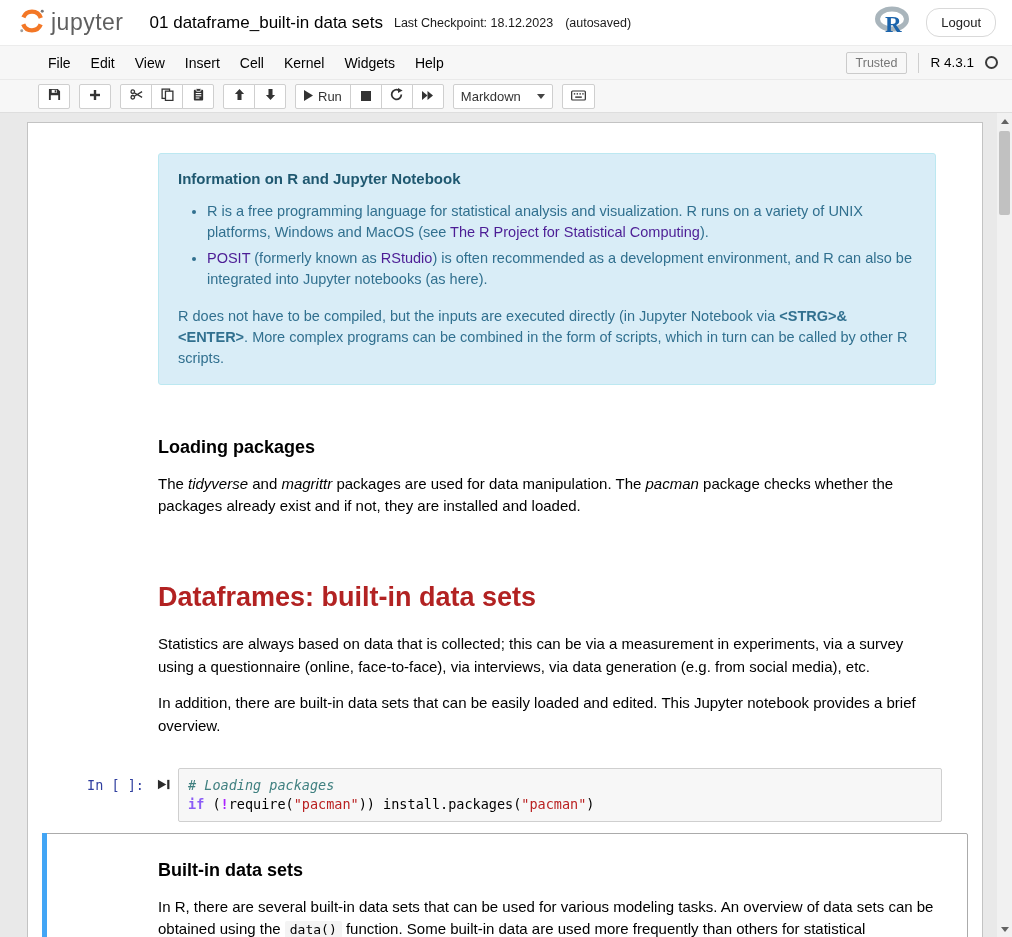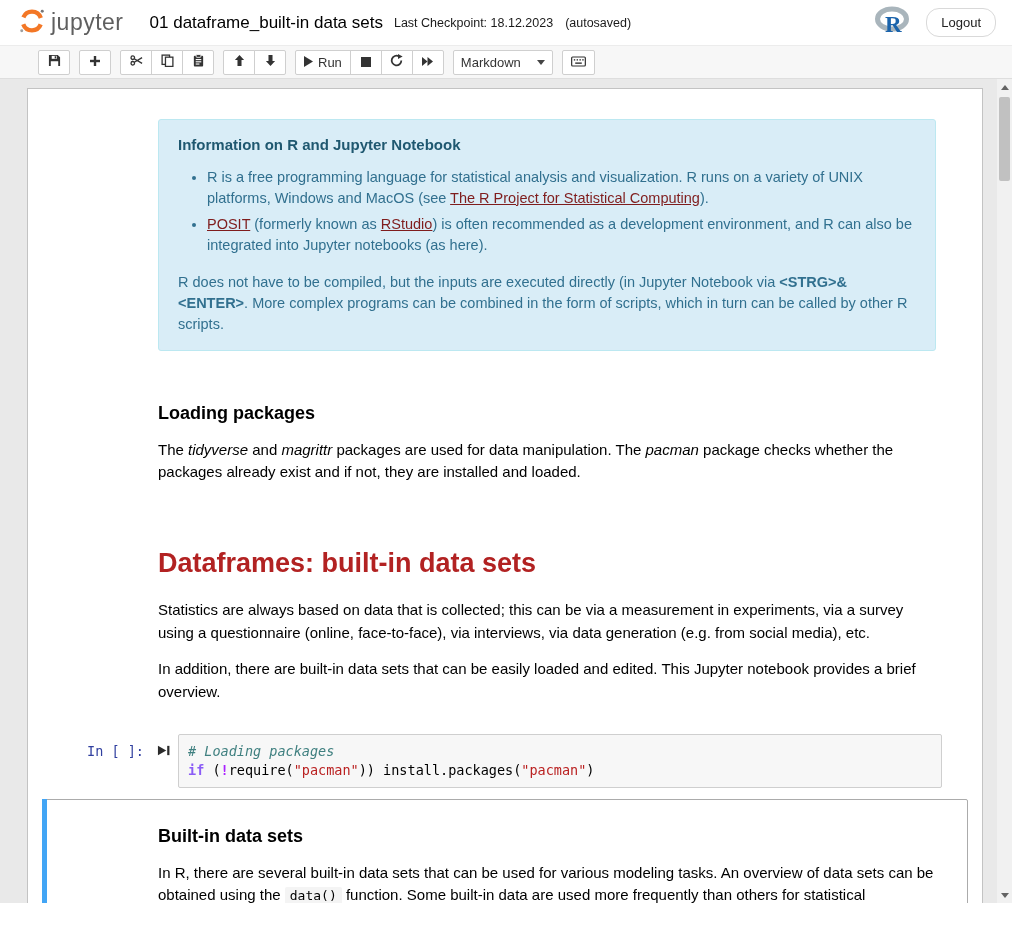--- a/index.html
+++ b/index.html
@@ -69,21 +69,21 @@
   .inline-code { font-family:"DejaVu Sans Mono", monospace; font-size:13px;
                  background:#f4f4f4; border-radius:2px; padding:1px 5px; }
 
   
   .alert-info { background:#D9EDF7; border:1px solid #bce8f1; border-radius:3px;
                 padding:14px 19px 15px; color:#31708F; font-size:14.5px;
                 line-height:1.45; margin:6px 0 8px; }
   .alert-title { font-weight:bold; color:#1f5870; font-size:15px; margin-bottom:11px; }
   .alert-info ul { margin:10px 0 16px; padding-left:29px; }
   .alert-info li { margin-bottom:5px; }
-  .alert-info a { color:#7f1d1d; text-decoration:underline; cursor:pointer; }
+  .alert-info a { color:#4c1d95; cursor:pointer; }
   .alert-info .b { font-weight:bold; }
 
   
   .codecell { display:flex; align-items:flex-start; }
   .prompt { width:100px; text-align:right; font-family:"DejaVu Sans Mono", monospace;
             font-size:13.5px; color:#303F9F; padding:9px 4px 0 0; flex:none; }
   .runmark { width:30px; flex:none; display:flex; justify-content:center; padding-top:10px; }
   .input-area { flex:1; margin-right:20px; background:#f7f7f7; border:1px solid #cfcfcf;
                 border-radius:2px; padding:7px 9px;
                 font-family:"DejaVu Sans Mono", monospace; font-size:13.5px;
@@ -130,20 +130,36 @@
       <span>
         <svg width="36" height="30" viewBox="0 0 36 30">
           <ellipse cx="18" cy="13" rx="14.5" ry="10" fill="none" stroke="#a9b5bc" stroke-width="5"></ellipse>
           <text x="11" y="26" font-size="23" font-weight="bold" fill="#1a63ab" font-family="Liberation Serif, serif">R</text>
         </svg>
       </span>
       <button class="logout">Logout</button>
     </div>
   </header>
 
+  <nav class="menubar">
+    <span class="menu-item">File</span>
+    <span class="menu-item">Edit</span>
+    <span class="menu-item">View</span>
+    <span class="menu-item">Insert</span>
+    <span class="menu-item">Cell</span>
+    <span class="menu-item">Kernel</span>
+    <span class="menu-item">Widgets</span>
+    <span class="menu-item">Help</span>
+    <div class="menubar-right">
+      <span class="trusted">Trusted</span>
+      <span class="menu-sep"></span>
+      <span class="kernel-name">R 4.3.1</span>
+      <span class="kernel-circle"></span>
+    </div>
+  </nav>
 
   <div class="toolbar">
     <div class="btn-group">
       <div class="tbtn">
         <span>
           <svg width="13" height="13" viewBox="0 0 14 14">
             <path d="M1 1 H10.5 L13 3.5 V13 H1 Z" fill="#333"></path>
             <rect x="4" y="2" width="5.5" height="3.2" fill="#fff"></rect>
             <rect x="7.2" y="2.4" width="1.6" height="2.4" fill="#333"></rect>
             <rect x="3" y="7.8" width="8" height="5.2" fill="#fff"></rect>

